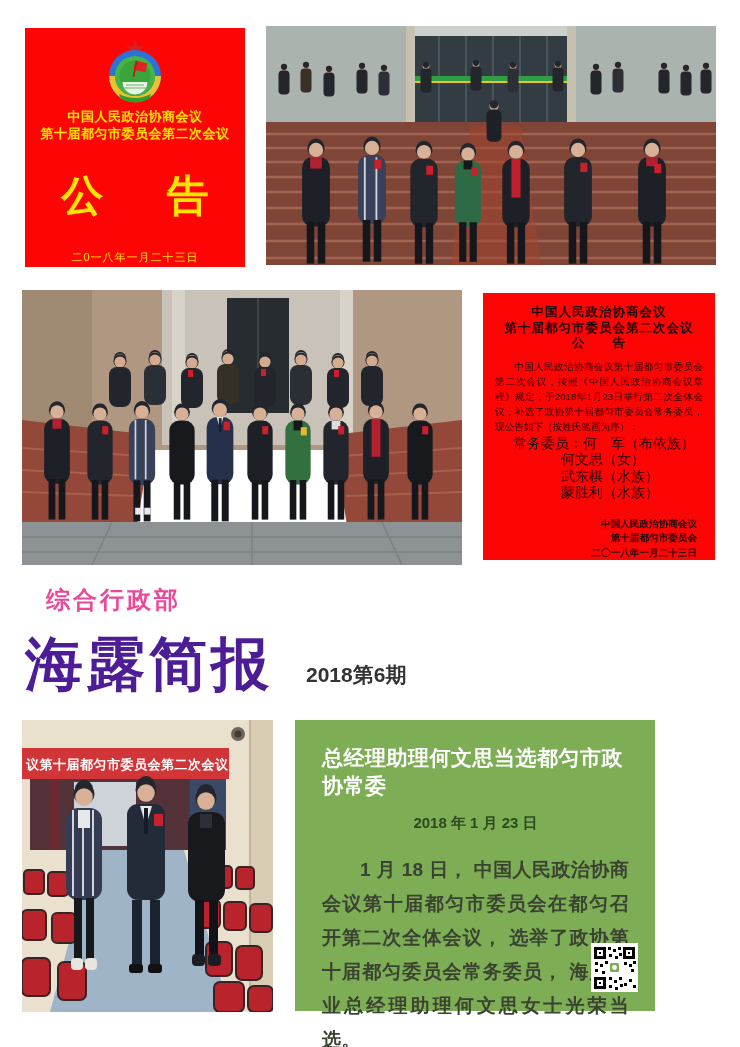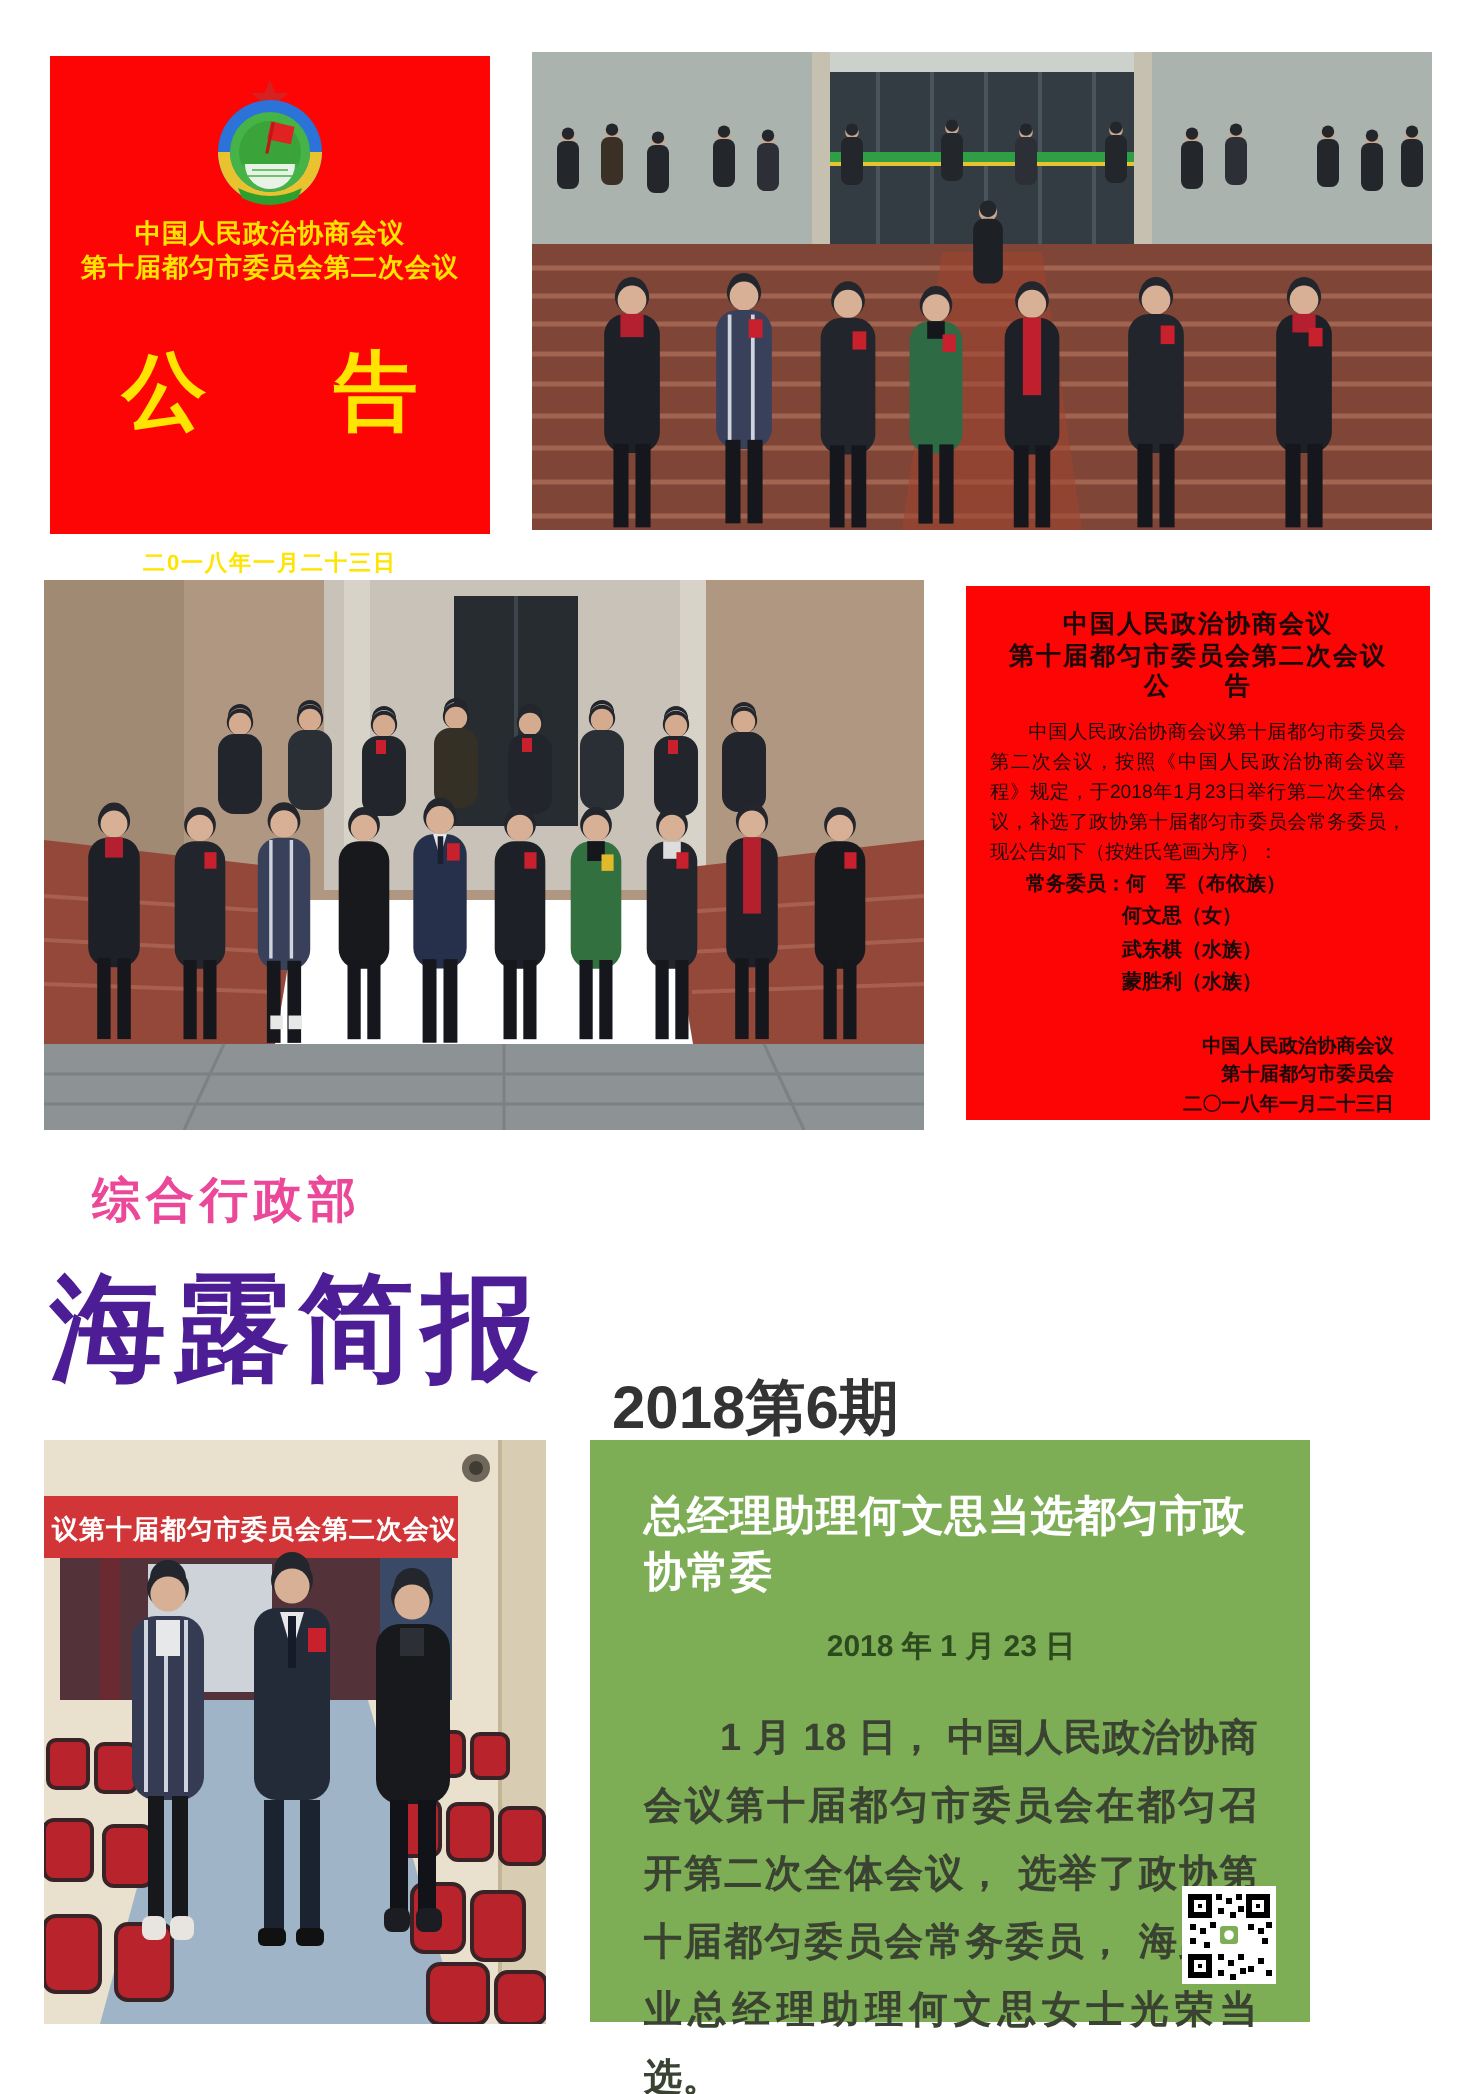--- a/index.html
+++ b/index.html
@@ -5,35 +5,35 @@
   html,body{margin:0;padding:0;background:#ffffff;}
   body{font-family:"Liberation Sans","DejaVu Sans",sans-serif;}
   #page{position:relative;width:740px;height:1047px;background:#ffffff;overflow:hidden;}
   .abs{position:absolute;}
 
   
   #poster{left:25px;top:28px;width:220px;height:239px;background:#fe0505;text-align:center;}
   #poster .emblem{margin-top:9px;}
   #poster .ptitle{color:#ffe400;font-weight:bold;font-size:13px;line-height:17px;margin-top:5px;letter-spacing:.5px;}
   #poster .headline{color:#ffe400;font-weight:bold;font-size:42px;letter-spacing:26px;text-indent:26px;margin-top:26px;}
-  #poster .pdate{color:#ffe400;font-weight:bold;font-size:11px;margin-top:50px;letter-spacing:1px;text-align:center;}
+  #poster .pdate{color:#ffe400;font-weight:normal;font-size:11px;margin-top:26px;letter-spacing:1px;text-align:center;}
 
   
   #card{left:483px;top:293px;width:232px;height:267px;background:#fe0505;color:#1c0a0a;
         box-sizing:border-box;padding:12px 12px 8px;}
   #card .ctitle{text-align:center;font-weight:bold;font-size:12.5px;line-height:15.5px;letter-spacing:1px;}
   #card .cbody{font-size:9.6px;line-height:15.2px;text-align:justify;text-indent:2em;margin:7px 0 0;font-weight:normal;}
-  #card .mrow{font-size:10px;line-height:16.5px;font-weight:bold;padding-left:18px;}
+  #card .mrow{font-size:14px;line-height:16.5px;font-weight:normal;padding-left:18px;}
   #card .mrow.cont{padding-left:66px;}
   #card .sign{margin-top:16px;text-align:right;font-size:9.6px;line-height:14.5px;font-weight:bold;padding-right:6px;}
 
   
   #dept{left:46px;top:584px;font-size:24px;font-weight:bold;color:#ec4899;letter-spacing:3px;}
   #masttitle{left:25px;top:626px;font-size:58px;font-weight:bold;color:#4c1d95;letter-spacing:4px;}
-  #issue{left:306px;top:661px;font-size:30px;font-weight:bold;color:#333333;margin-top:23px;}
+  #issue{left:306px;top:661px;font-size:21px;font-weight:bold;color:#333333;}
 
   
   #article{left:295px;top:720px;width:360px;height:291px;background:#7dad55;box-sizing:border-box;
            padding:24px 26px 0 27px;}
   #article .atitle{color:#ffffff;font-size:21px;font-weight:bold;letter-spacing:.5px;}
   #article .adate{color:#2d4a1e;font-size:15px;font-weight:bold;margin-top:14px;text-align:center;}
   #article .abody{color:#3a4231;font-size:19px;font-weight:bold;line-height:34px;text-indent:2em;
                   margin-top:20px;text-align:justify;letter-spacing:.3px;}
   #qr{position:absolute;right:17px;bottom:19px;}
 

